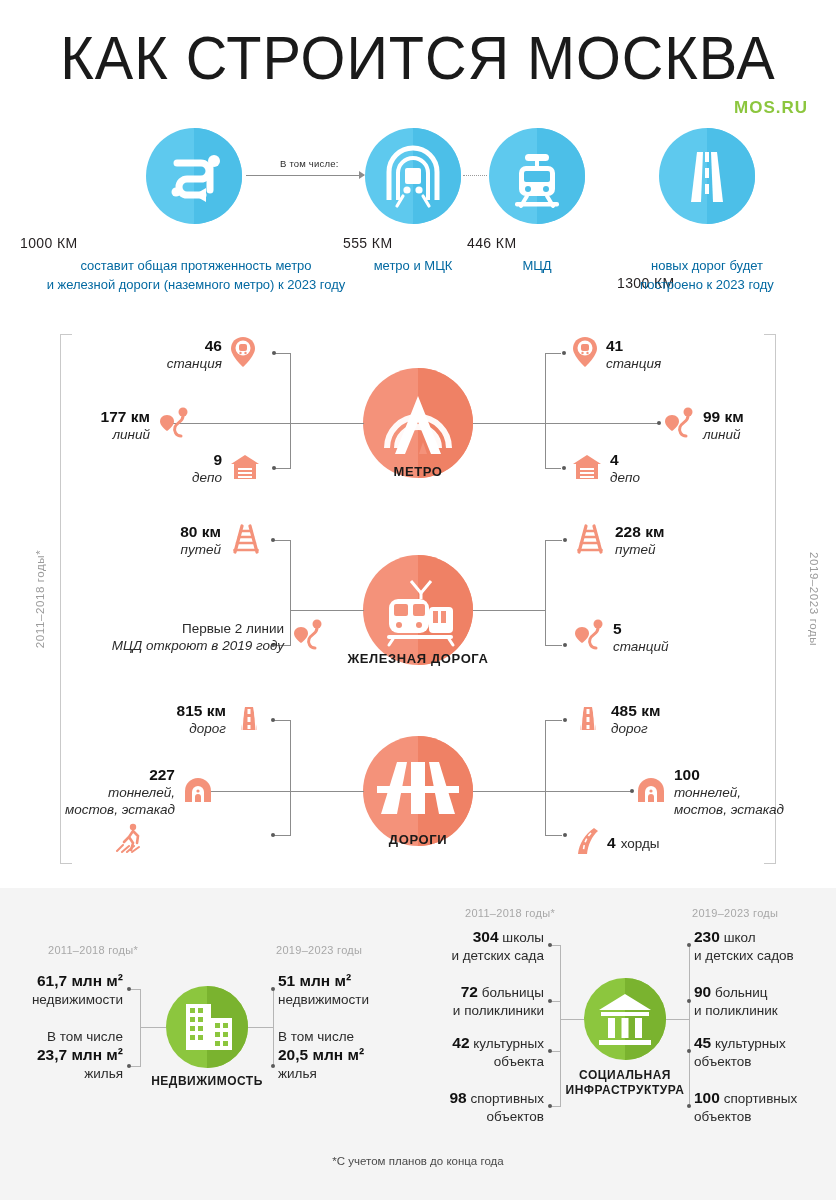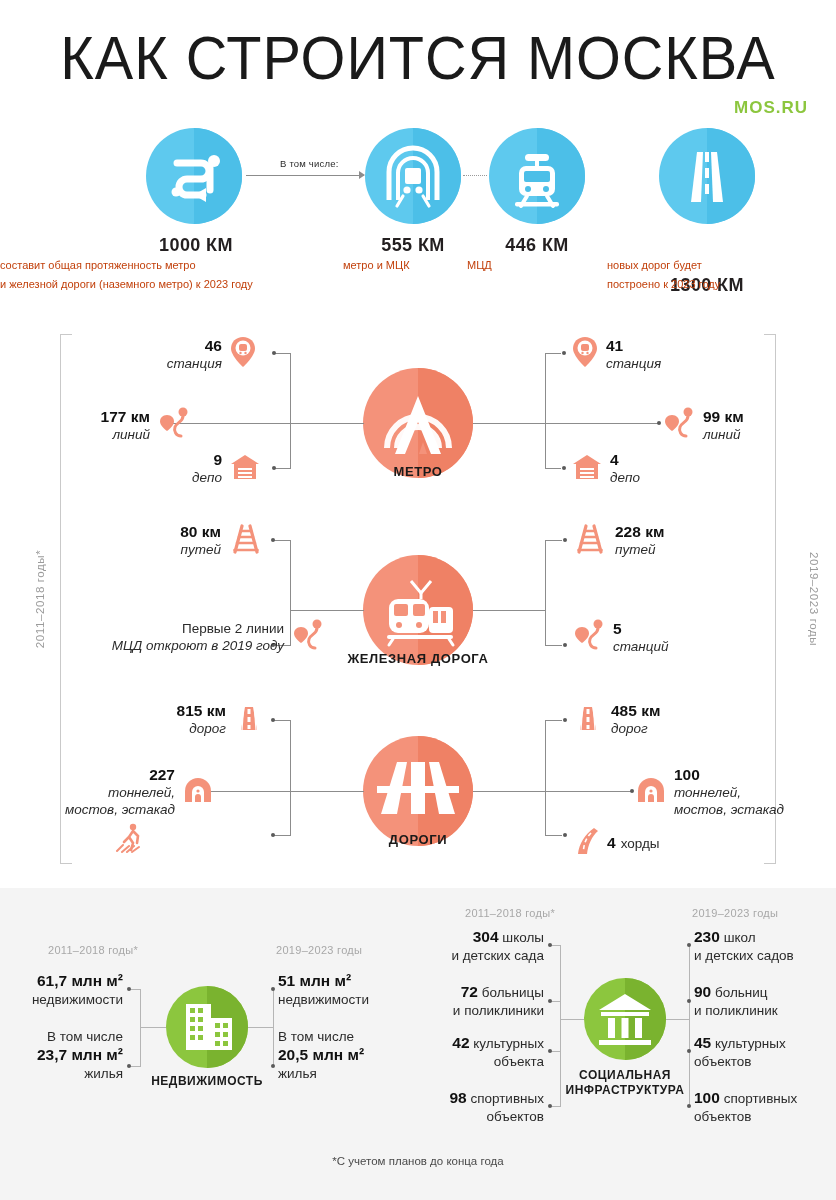--- a/index.html
+++ b/index.html
@@ -40,22 +40,22 @@
   .bcircle::after {
     content:""; position:absolute; right:0; top:0; width:50%; height:100%;
     background:#4cbfe8;
   }
   .bcircle svg { position: relative; z-index: 3; display:block; }
   .big1 { left: 146px; top: 0px; width: 96px; height: 96px; }
   .big2 { left: 365px; top: 0px; width: 96px; height: 96px; }
   .big3 { left: 489px; top: 0px; width: 96px; height: 96px; }
   .big4 { left: 659px; top: 0px; width: 96px; height: 96px; }
 
-  .topnum { position: absolute; text-align:center; font-size: 18px; font-weight: 700; letter-spacing:.4px; }
-  .topdesc { position: absolute; text-align:left; font-size: 11px; line-height: 19px; color:#c2410c; }
+  .topnum { position: absolute; text-align:left; font-size: 14px; font-weight: 400; letter-spacing:.4px; }
+  .topdesc { position: absolute; text-align:center; font-size: 13px; line-height: 19px; color:#0369a1; }
 
   .conn-line { position:absolute; background:#8c8c8c; }
   .dotted-line {
     position:absolute; height:0; border-top: 1.5px dotted #9a9a9a;
   }
   .vtomchisle {
     position:absolute; font-size: 9.5px; color:#2b2b2b; letter-spacing:.2px;
   }
 
   

